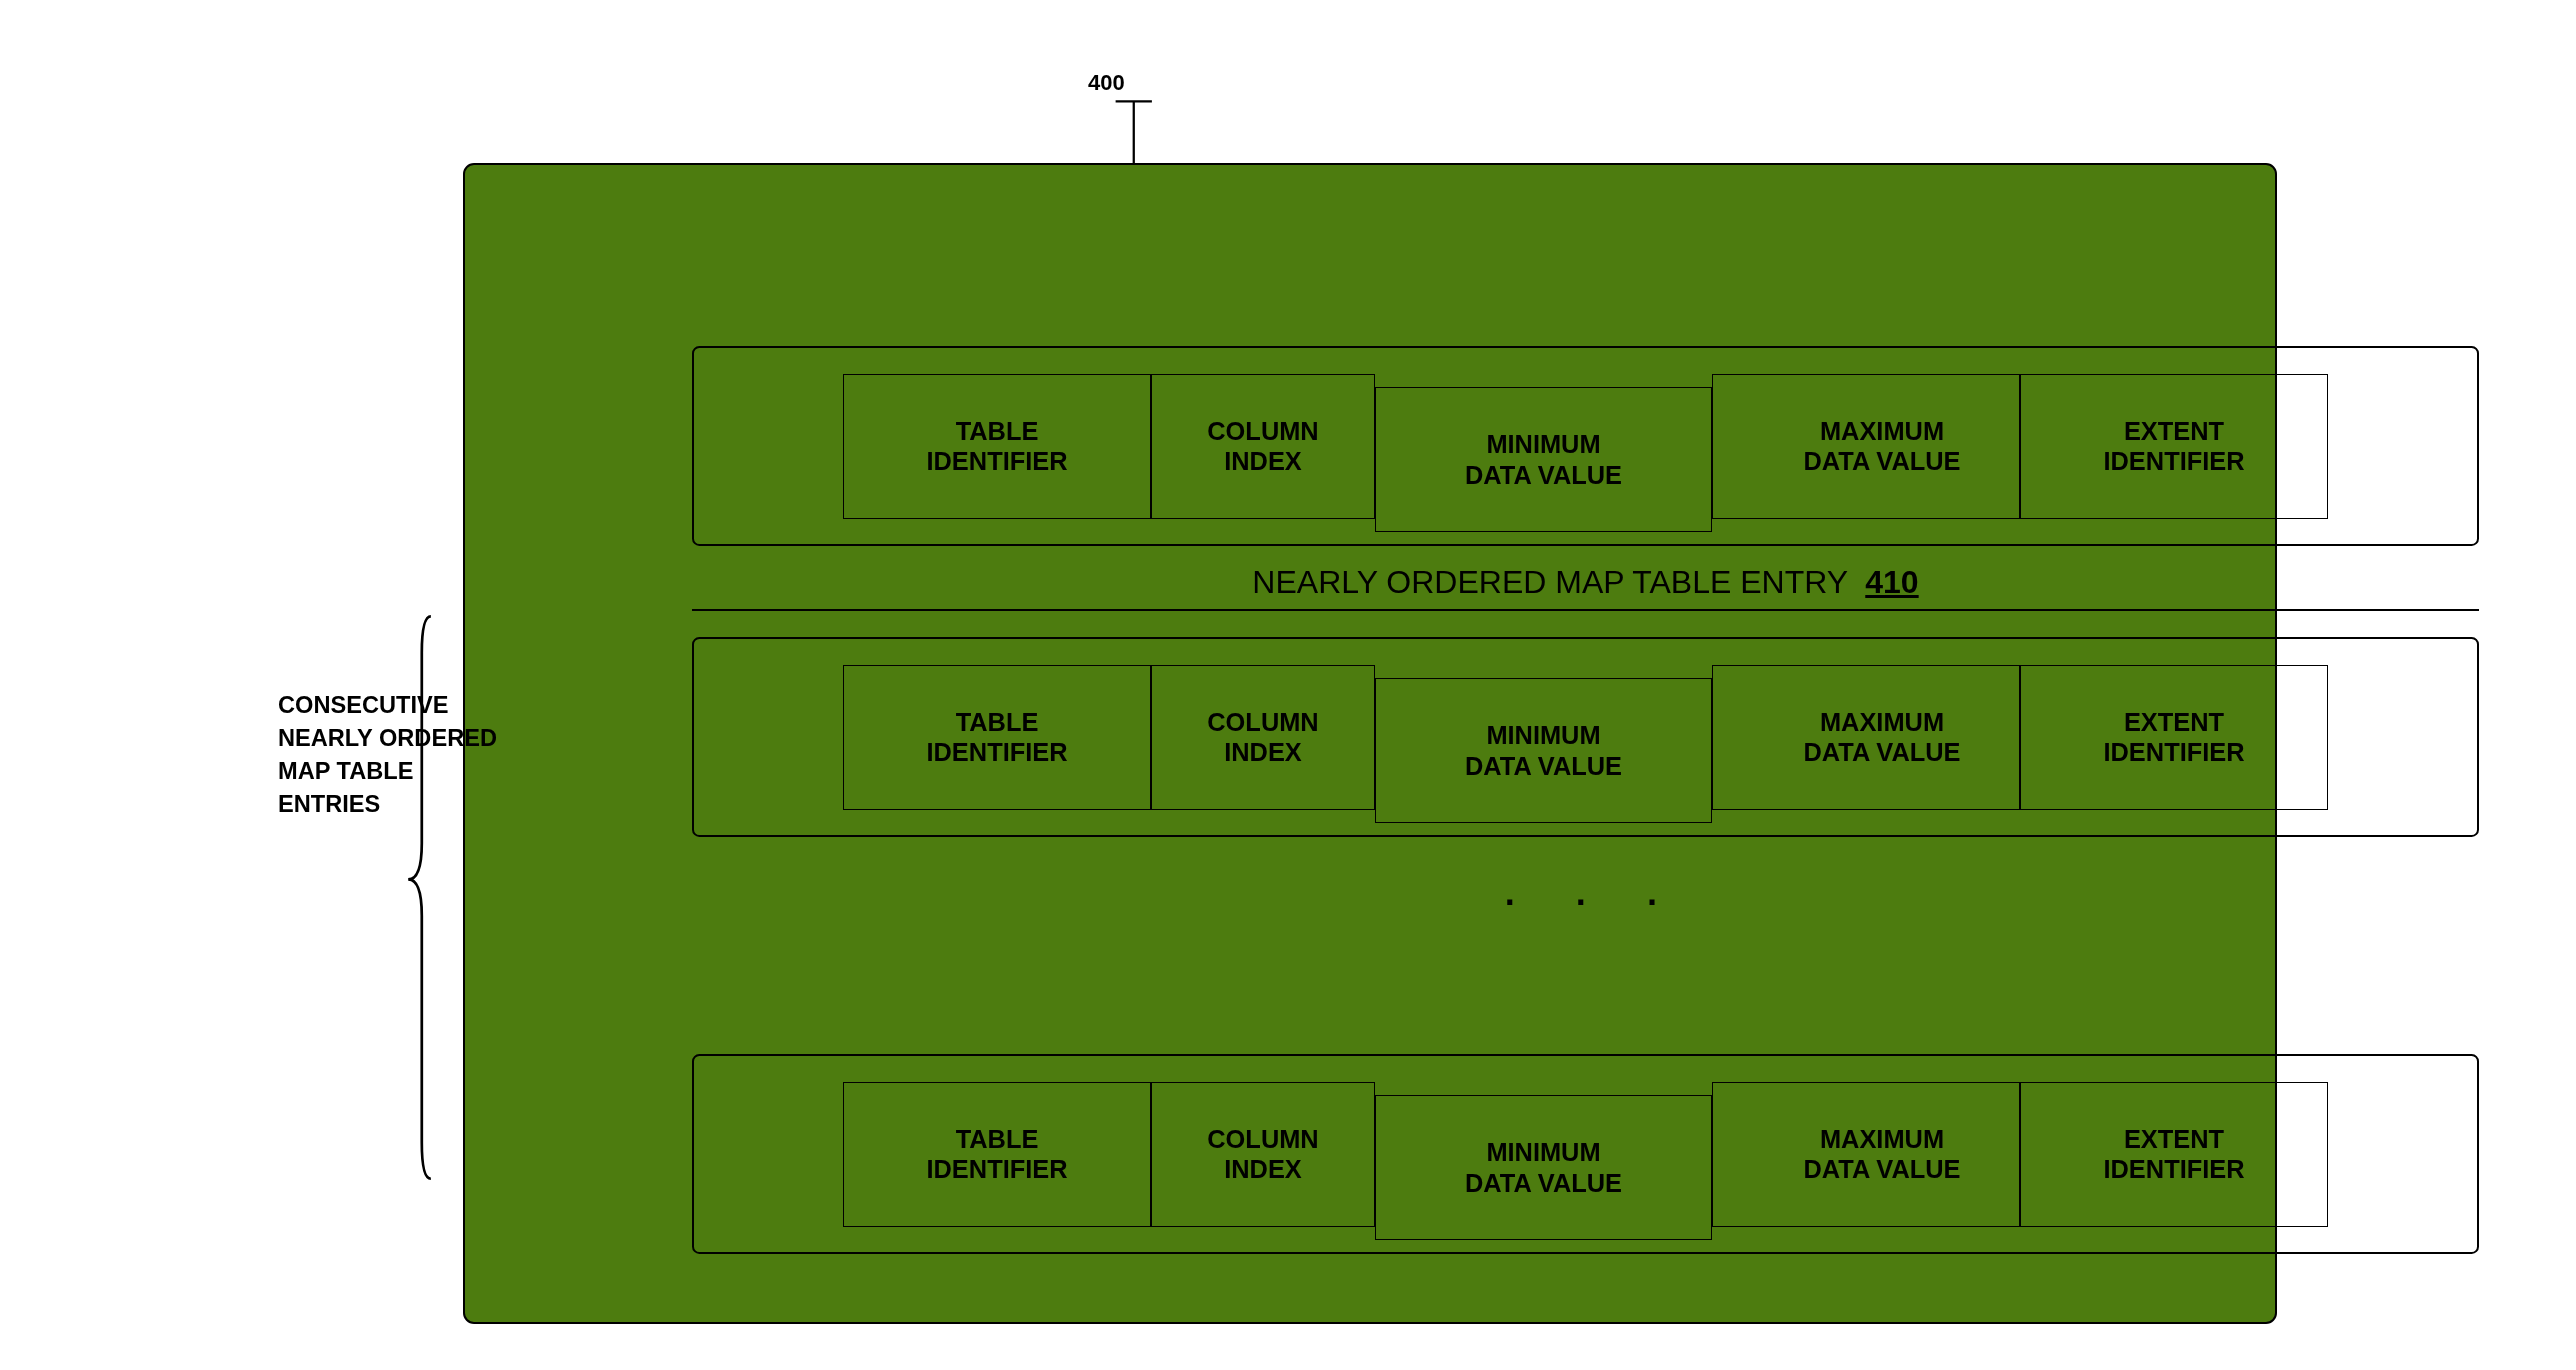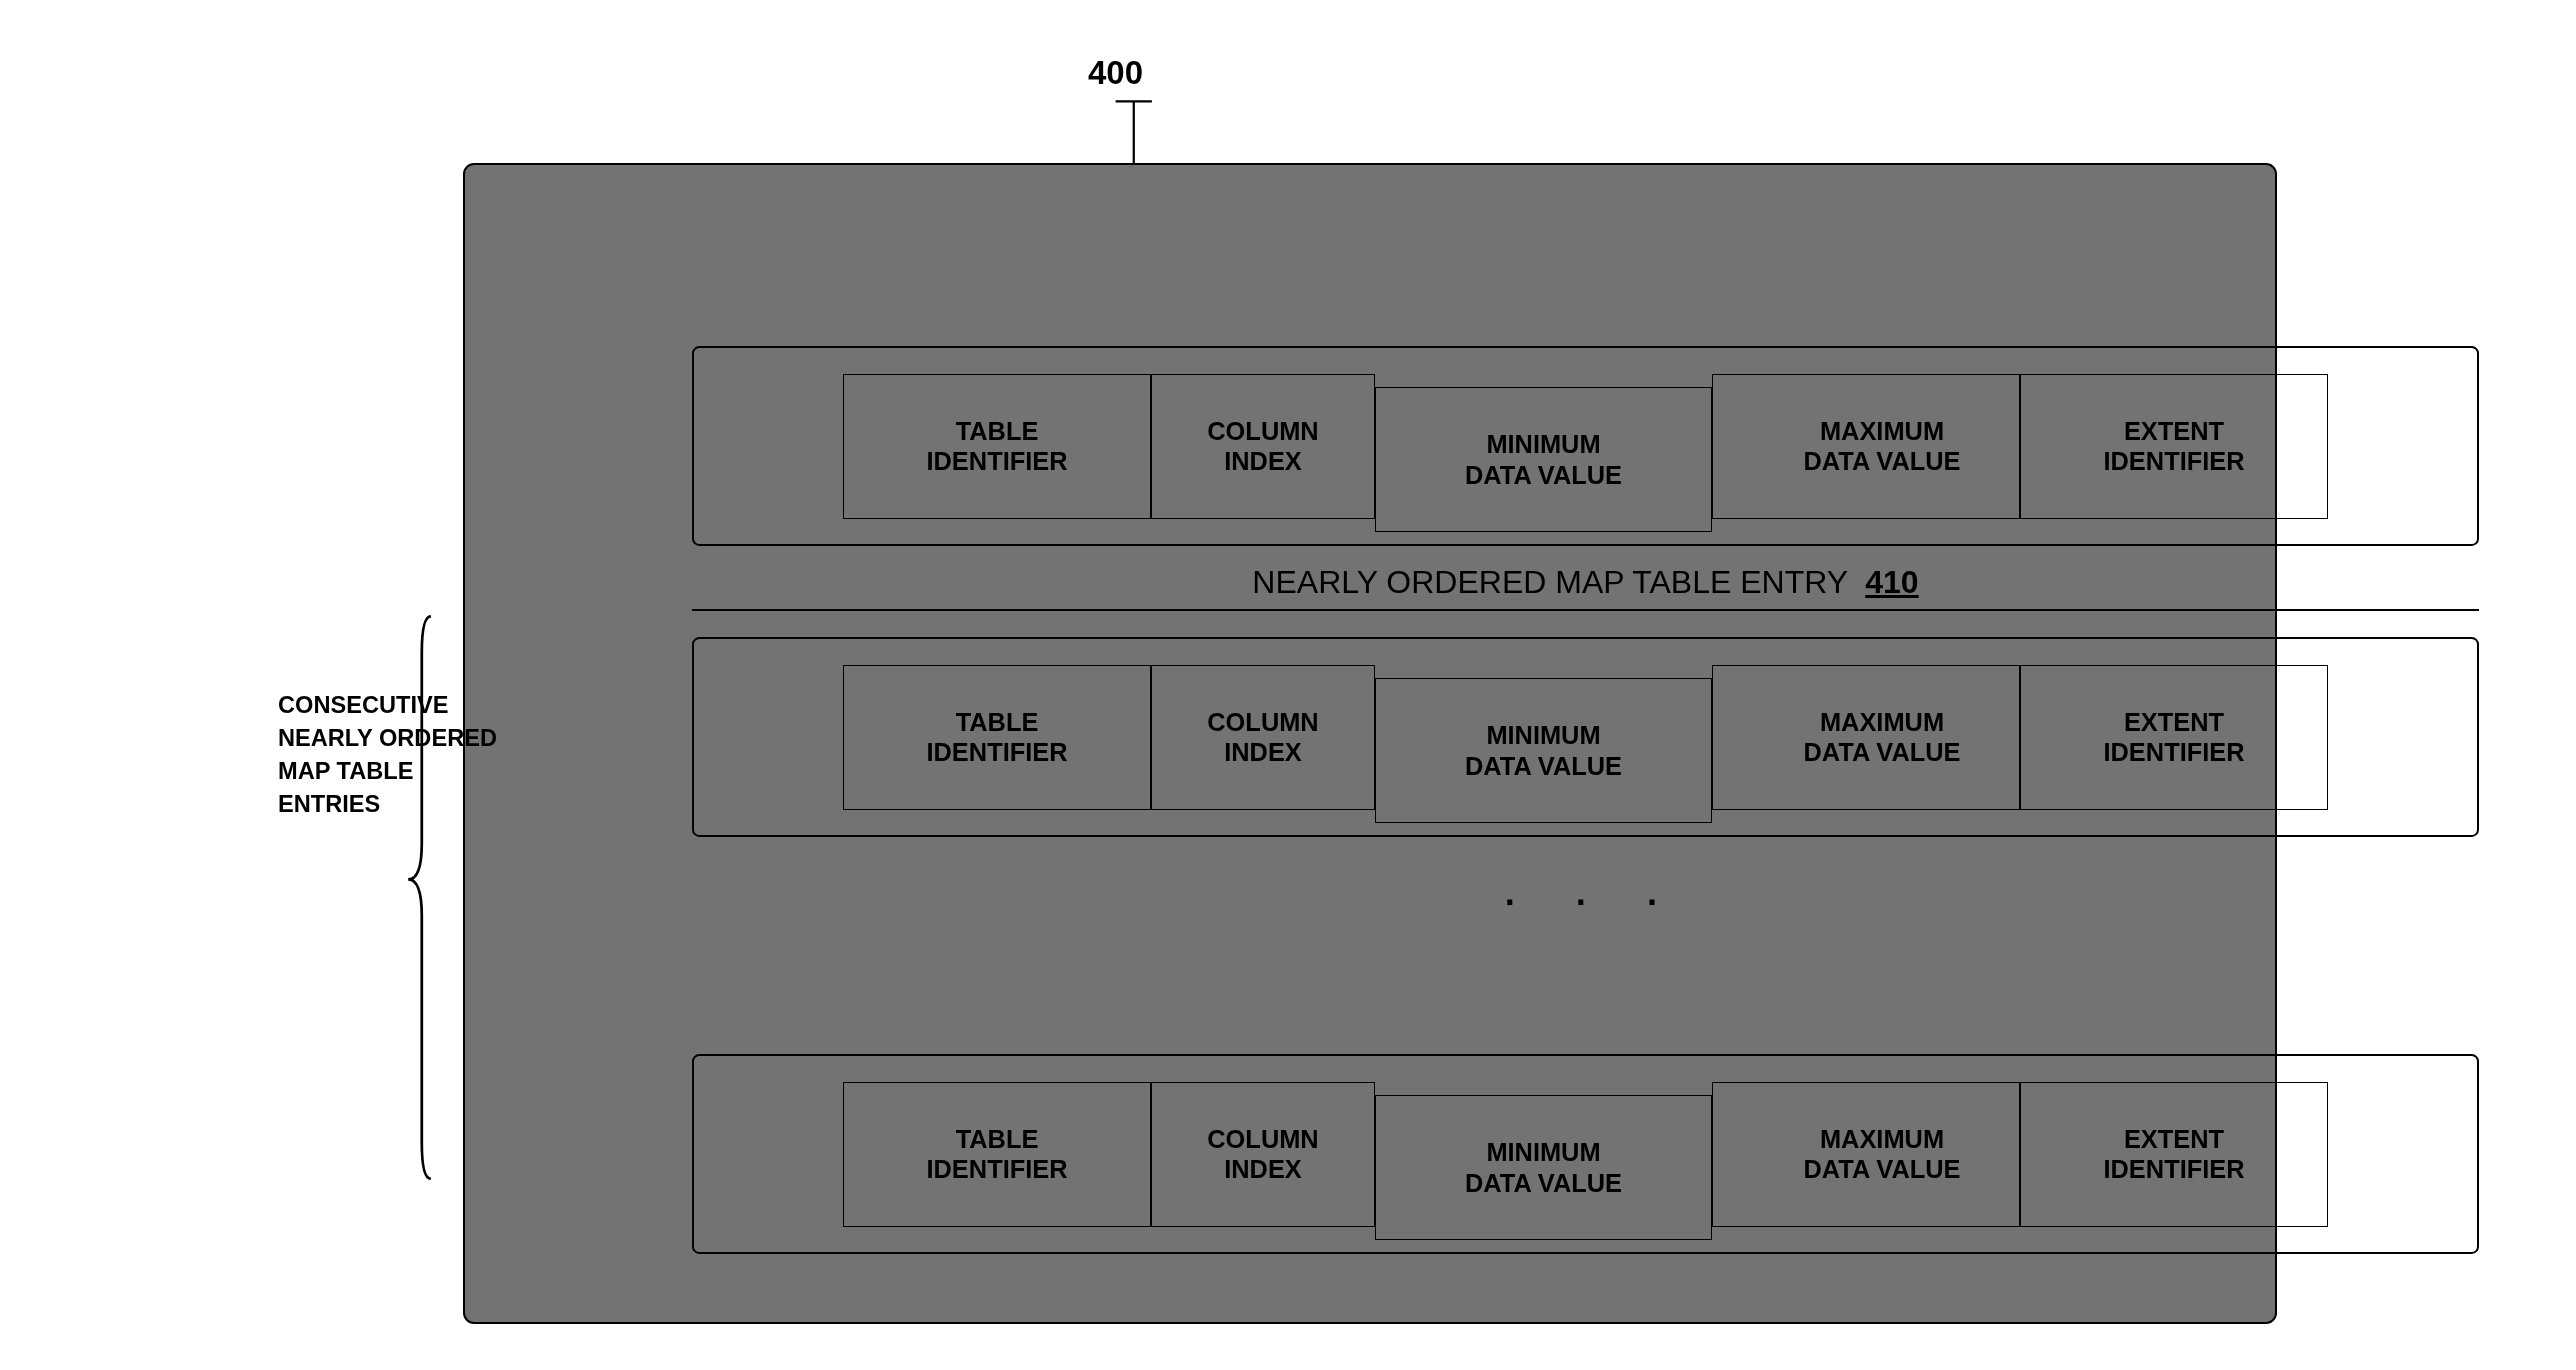--- a/index.html
+++ b/index.html
@@ -22,29 +22,29 @@
 
     
     .main-box {
       position: absolute;
       top: 109px;
       left: 209px;
       width: 1814px;
       height: 1161px;
       border: 2.7px solid #000;
       border-radius: 11px;
-      background: #737373;
+      background: #4d7c0f;
     }
 
     
     .ref-400 {
       position: absolute;
-      top: 0px;
+      top: 16px;
       left: 834px;
-      font-size: 33px;
+      font-size: 22px;
       font-weight: bold;
       color: #000;
     }
 
     
     .nomt-label {
       position: absolute;
       top: 118px;
       left: 744px;
       font-size: 29px;

